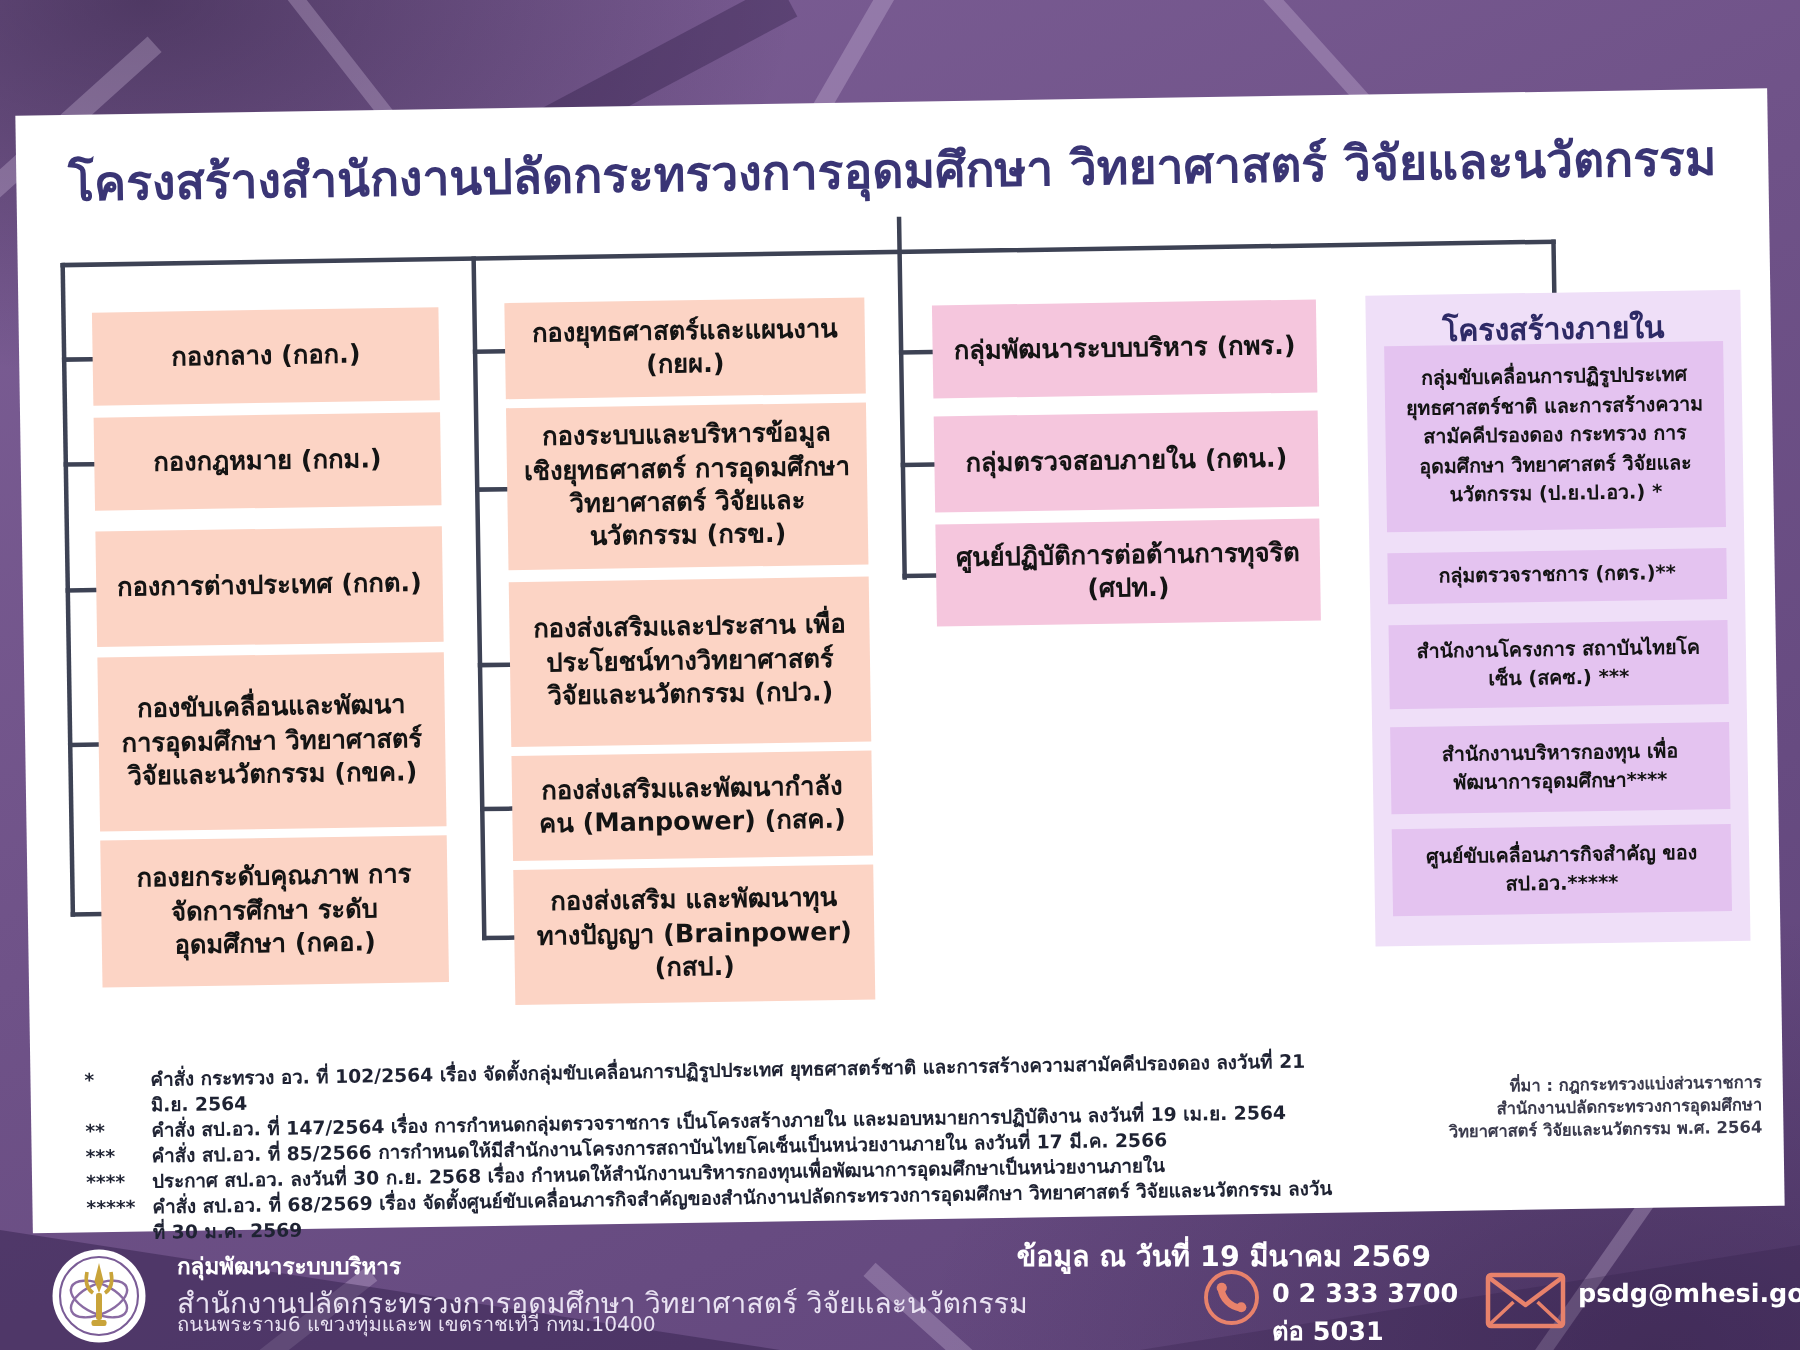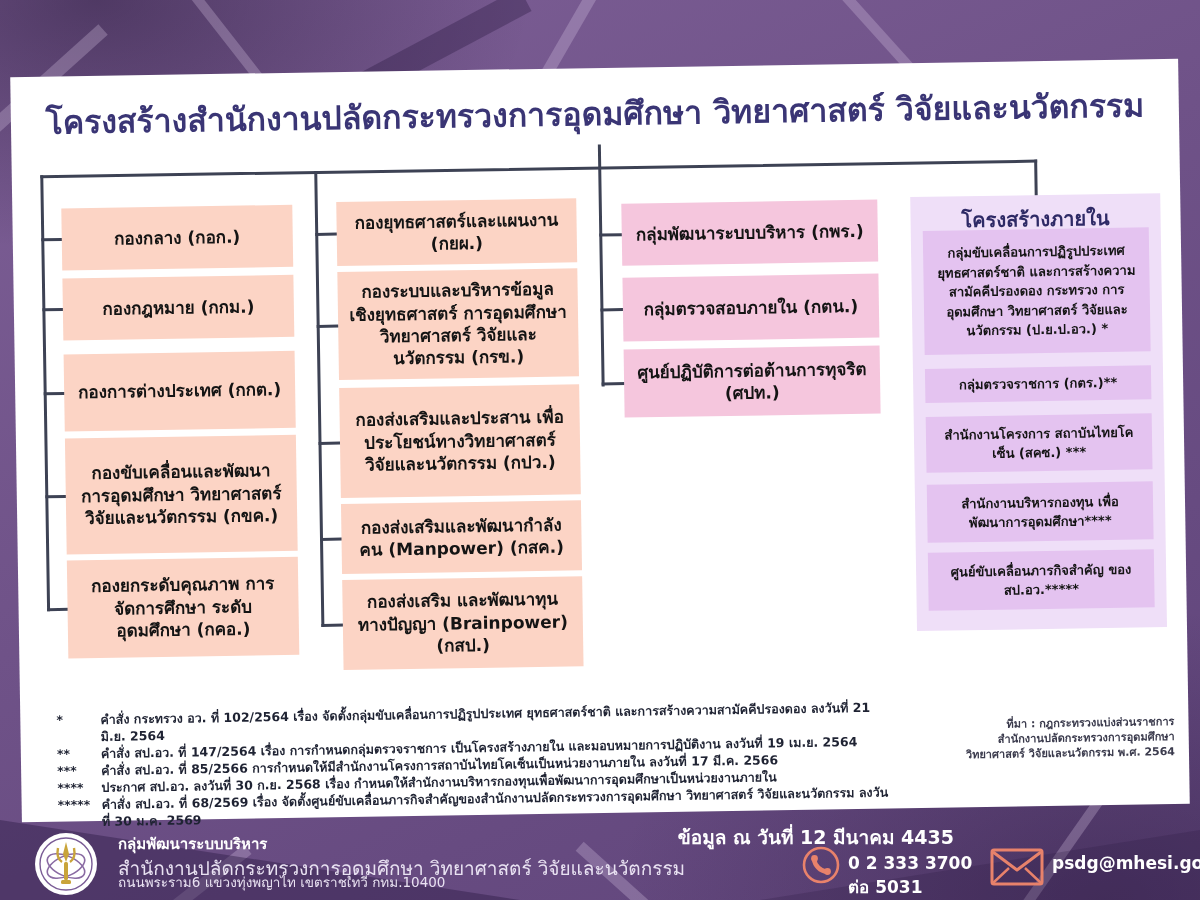--- a/index.html
+++ b/index.html
@@ -152,22 +152,22 @@
     <circle cx="32" cy="32" r="26" fill="none" stroke="#7a5c96" stroke-width="1.4"></circle>
     <ellipse cx="32" cy="34" rx="20" ry="10" fill="none" stroke="#8a6ba3" stroke-width="1.6" transform="rotate(-24 32 34)"></ellipse>
     <ellipse cx="32" cy="34" rx="20" ry="10" fill="none" stroke="#8a6ba3" stroke-width="1.6" transform="rotate(24 32 34)"></ellipse>
     <path d="M32 10 L35 22 L32 30 L29 22 Z" fill="#c9a43a"></path>
     <path d="M24 16 q-2 10 4 14 M40 16 q2 10 -4 14" stroke="#c9a43a" stroke-width="2.4" fill="none"></path>
     <rect x="30" y="30" width="4" height="18" rx="1.5" fill="#c9a43a"></rect>
     <rect x="27" y="48" width="10" height="4" rx="1.5" fill="#c9a43a"></rect>
   </svg>
   <div class="f-org">กลุ่มพัฒนาระบบบริหาร</div>
   <div class="f-addr1">สำนักงานปลัดกระทรวงการอุดมศึกษา วิทยาศาสตร์ วิจัยและนวัตกรรม</div>
-  <div class="f-addr2">ถนนพระราม6 แขวงทุ่งพญาไท เขตราชเทวี กทม.10400</div>
-  <div class="f-date">ข้อมูล ณ วันที่ 12 มีนาคม 4435</div>
+  <div class="f-addr2">ถนนพระราม6 แขวงทุ่มและพ เขตราชเทวี กทม.10400</div>
+  <div class="f-date">ข้อมูล ณ วันที่ 19 มีนาคม 2569</div>
   <svg class="f-phone-icon" width="38" height="38" viewBox="0 0 38 38">
     <circle cx="19" cy="19" r="17" fill="none" stroke="#e8826b" stroke-width="2.6"></circle>
     <path d="M12 13 a15 15 0 0 0 13 13" fill="none" stroke="#e8826b" stroke-width="4.6" stroke-linecap="round"></path>
     <circle cx="12.5" cy="12.5" r="3.4" fill="#e8826b"></circle>
     <circle cx="25.5" cy="25.5" r="3.4" fill="#e8826b"></circle>
   </svg>
   <div class="f-phone">0 2 333 3700 ต่อ 5031</div>
   <svg class="f-mail-icon" width="54" height="38" viewBox="0 0 54 38">
     <rect x="2" y="2" width="50" height="34" fill="none" stroke="#e8826b" stroke-width="3" rx="2"></rect>
     <path d="M3 4 L27 22 L51 4" fill="none" stroke="#e8826b" stroke-width="3" stroke-linejoin="round"></path>

